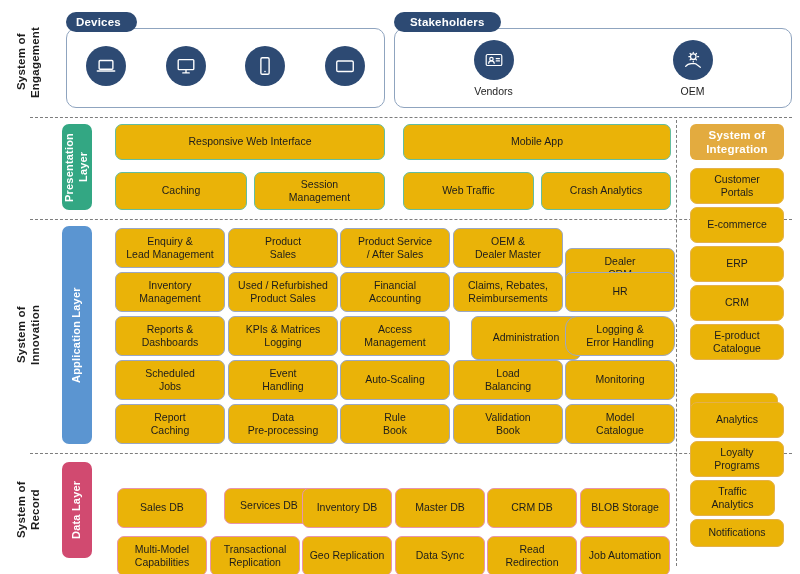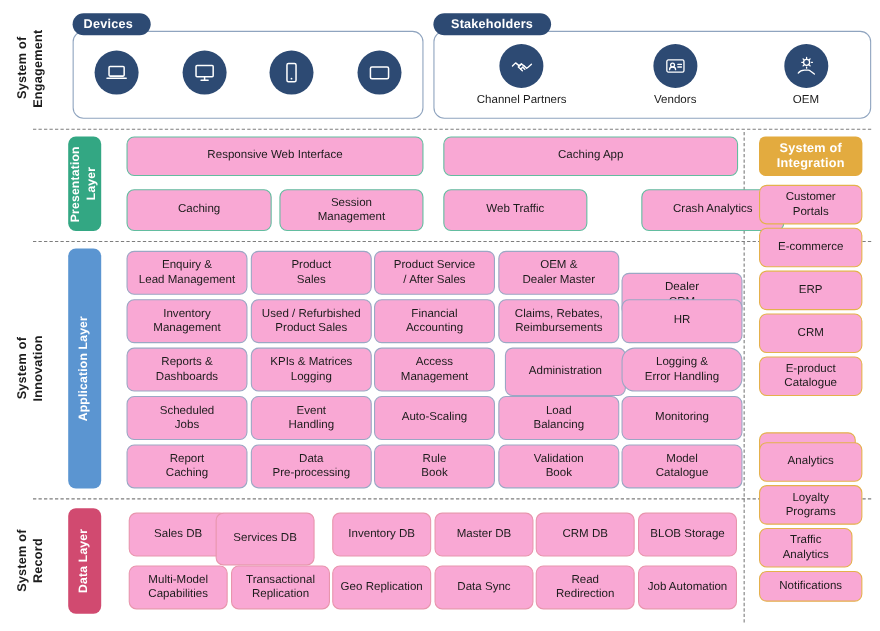--- a/index.html
+++ b/index.html
@@ -109,34 +109,34 @@
     line-height: 1.25;
     letter-spacing: .2px;
   }
   .layer-tab.presentation { background: #33a783; }
   .layer-tab.application  { background: #5b95d1; }
   .layer-tab.data         { background: #d14a70; }
 
   
   .card {
     position: absolute;
-    background: #f9a8d4;
+    background: #eab308;
     border-radius: 7px;
     display: flex;
     align-items: center;
     justify-content: center;
     text-align: center;
     font-size: 10.5px;
     line-height: 1.25;
     color: #1c1c1c;
     padding: 2px 4px;
   }
   .card.green  { border: 1.2px solid #63bda0; }
   .card.blue   { border: 1.2px solid #9ba7c4; }
-  .card.pink   { border: 1.2px solid #e895ad; }
+  .card.pink   { border: 1.2px solid #e895ad; margin-top: 22px; }
   .card.gold   { border: 1.2px solid #e4b14c; }
 
   
   .integration-head {
     position: absolute;
     background: #e3ab3f;
     color: #fff;
     border-radius: 6px;
     font-size: 11.5px;
     font-weight: bold;
@@ -187,31 +187,20 @@
         </svg>
       </span>
     </div>
   </div>
 
   <div class="pill" style="left:394px;top:12px;">Stakeholders</div>
   <div class="eng-box" style="left:394px;top:28px;width:398px;height:80px;"></div>
   <div class="icon-row" style="left:394px;top:40px;width:398px;">
     <div class="icon-cell">
       <span class="circ">
-        <svg width="23" height="23" viewBox="0 0 24 24" fill="none" stroke="#fff" stroke-width="1.3" stroke-linecap="round" stroke-linejoin="round">
-          <path d="M3 11.5l3-3 3.2 2.6 2.4-1.6 2.6 2.1"></path>
-          <path d="M14.2 11.6l2.3 2.1 1.6-1.3 2.9-2.6"></path>
-          <path d="M11.6 9.5l-3.1 3 2.2 1.9 2-1.7"></path>
-          <path d="M12.7 12.7l2 1.8M10.8 14.6l1.6 1.5"></path>
-        </svg>
-      </span>
-      <span class="icon-caption">Channel Partners</span>
-    </div>
-    <div class="icon-cell">
-      <span class="circ">
         <svg width="22" height="22" viewBox="0 0 24 24" fill="none" stroke="#fff" stroke-width="1.3">
           <rect x="3.5" y="6" width="17" height="12" rx="1.5"></rect>
           <circle cx="9.2" cy="11" r="1.9"></circle>
           <path d="M6.2 15.6c0-1.7 1.4-2.6 3-2.6s3 .9 3 2.6" stroke-linecap="round"></path>
           <path d="M14.4 10.4h3.6M14.4 13h3.6" stroke-linecap="round"></path>
         </svg>
       </span>
       <span class="icon-caption">Vendors</span>
     </div>
     <div class="icon-cell">
@@ -226,26 +215,26 @@
     </div>
   </div>
 
   <div class="divider" style="top:117px;"></div>
 
   <div class="divider-v"></div>
 
   <div class="layer-tab presentation" style="top:124px;height:86px;">Presentation<br>Layer</div>
 
   <div class="card green" style="left:115px;top:124px;width:270px;height:36px;">Responsive Web Interface</div>
-  <div class="card green" style="left:403px;top:124px;width:268px;height:36px;">Caching App</div>
+  <div class="card green" style="left:403px;top:124px;width:268px;height:36px;">Mobile App</div>
 
   <div class="card green" style="left:115px;top:172px;width:132px;height:38px;">Caching</div>
   <div class="card green" style="left:254px;top:172px;width:131px;height:38px;">Session<br>Management</div>
   <div class="card green" style="left:403px;top:172px;width:131px;height:38px;">Web Traffic</div>
-  <div class="card green" style="left:541px;top:172px;width:130px;height:38px;margin-left:42px;">Crash Analytics</div>
+  <div class="card green" style="left:541px;top:172px;width:130px;height:38px;">Crash Analytics</div>
 
   <div class="divider" style="top:219px;"></div>
 
   <div class="sys-label" style="top:226px;height:218px;">System of<br>Innovation</div>
 
   <div class="layer-tab application" style="top:226px;height:218px;">Application Layer</div>
 
   <div id="app-grid">
       <div class="card blue" style="left: 115px; top: 228px; width: 110px; height: 40px;">Enquiry &amp;<br>Lead Management</div>
       <div class="card blue" style="left: 228px; top: 228px; width: 110px; height: 40px;">Product<br>Sales</div>
@@ -253,21 +242,21 @@
       <div class="card blue" style="left: 453px; top: 228px; width: 110px; height: 40px;">OEM &amp;<br>Dealer Master</div>
       <div class="card blue" style="left: 565px; top: 228px; width: 110px; height: 40px; margin-top: 20px;">Dealer<br>CRM</div>
       <div class="card blue" style="left: 115px; top: 272px; width: 110px; height: 40px;">Inventory<br>Management</div>
       <div class="card blue" style="left: 228px; top: 272px; width: 110px; height: 40px;">Used / Refurbished<br>Product Sales</div>
       <div class="card blue" style="left: 340px; top: 272px; width: 110px; height: 40px;">Financial<br>Accounting</div>
       <div class="card blue" style="left: 453px; top: 272px; width: 110px; height: 40px;">Claims, Rebates,<br>Reimbursements</div>
       <div class="card blue" style="left: 565px; top: 272px; width: 110px; height: 40px;">HR</div>
       <div class="card blue" style="left: 115px; top: 316px; width: 110px; height: 40px;">Reports &amp;<br>Dashboards</div>
       <div class="card blue" style="left: 228px; top: 316px; width: 110px; height: 40px;">KPIs &amp; Matrices<br>Logging</div>
       <div class="card blue" style="left: 340px; top: 316px; width: 110px; height: 40px;">Access<br>Management</div>
-      <div class="card blue" style="left: 459px; top: 316px; width: 110px; height: 44px;">Administration</div>
+      <div class="card blue" style="left: 471px; top: 316px; width: 110px; height: 44px;">Administration</div>
       <div class="card blue" style="left: 565px; top: 316px; width: 110px; height: 40px; border-radius: 12px;">Logging &amp;<br>Error Handling</div>
       <div class="card blue" style="left: 115px; top: 360px; width: 110px; height: 40px; text-align: center;">Scheduled<br>Jobs</div>
       <div class="card blue" style="left: 228px; top: 360px; width: 110px; height: 40px;">Event<br>Handling</div>
       <div class="card blue" style="left: 340px; top: 360px; width: 110px; height: 40px;">Auto-Scaling</div>
       <div class="card blue" style="left: 453px; top: 360px; width: 110px; height: 40px;">Load<br>Balancing</div>
       <div class="card blue" style="left: 565px; top: 360px; width: 110px; height: 40px;">Monitoring</div>
       <div class="card blue" style="left: 115px; top: 404px; width: 110px; height: 40px;">Report<br>Caching</div>
       <div class="card blue" style="left: 228px; top: 404px; width: 110px; height: 40px;">Data<br>Pre-processing</div>
       <div class="card blue" style="left: 340px; top: 404px; width: 110px; height: 40px;">Rule<br>Book</div>
       <div class="card blue" style="left: 453px; top: 404px; width: 110px; height: 40px;">Validation<br>Book</div>
@@ -275,21 +264,21 @@
     </div>
 
   <div class="divider" style="top:453px;"></div>
 
   <div class="sys-label" style="top:462px;height:96px;">System of<br>Record</div>
 
   <div class="layer-tab data" style="top:462px;height:96px;">Data Layer</div>
 
   <div id="data-grid">
       <div class="card pink" style="left: 117px; top: 466px; width: 90px; height: 40px;">Sales DB</div>
-      <div class="card pink" style="left: 196px; top: 466px; width: 90px; height: 48px;">Services DB</div>
+      <div class="card pink" style="left: 224px; top: 466px; width: 90px; height: 36px;">Services DB</div>
       <div class="card pink" style="left: 302px; top: 466px; width: 90px; height: 40px;">Inventory DB</div>
       <div class="card pink" style="left: 395px; top: 466px; width: 90px; height: 40px;">Master DB</div>
       <div class="card pink" style="left: 487px; top: 466px; width: 90px; height: 40px;">CRM DB</div>
       <div class="card pink" style="left: 580px; top: 466px; width: 90px; height: 40px;">BLOB Storage</div>
       <div class="card pink" style="left: 117px; top: 514px; width: 90px; height: 40px;">Multi-Model<br>Capabilities</div>
       <div class="card pink" style="left: 210px; top: 514px; width: 90px; height: 40px;">Transactional<br>Replication</div>
       <div class="card pink" style="left: 302px; top: 514px; width: 90px; height: 40px;">Geo Replication</div>
       <div class="card pink" style="left: 395px; top: 514px; width: 90px; height: 40px;">Data Sync</div>
       <div class="card pink" style="left: 487px; top: 514px; width: 90px; height: 40px;">Read<br>Redirection</div>
       <div class="card pink" style="left: 580px; top: 514px; width: 90px; height: 40px;">Job Automation</div>

